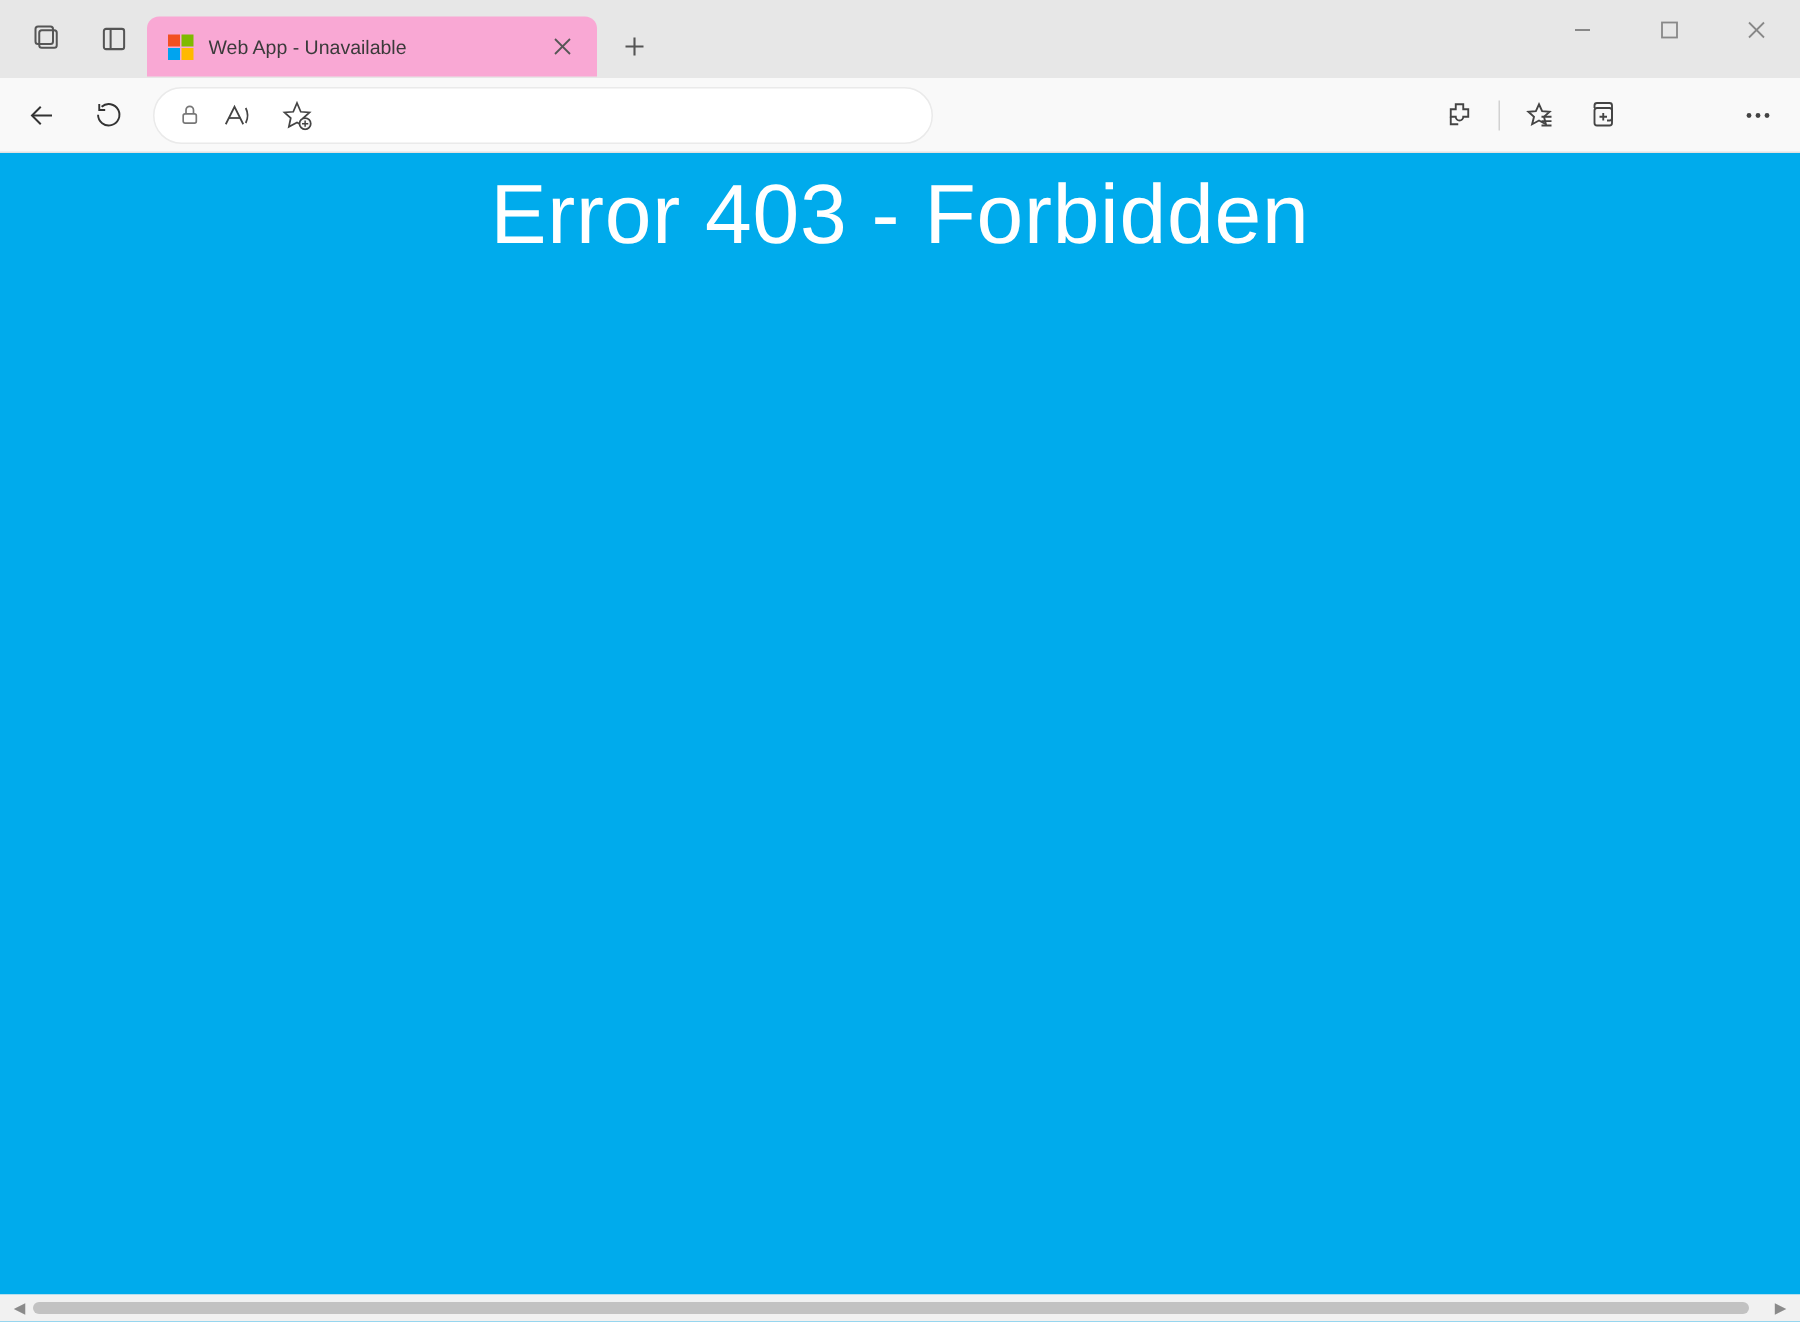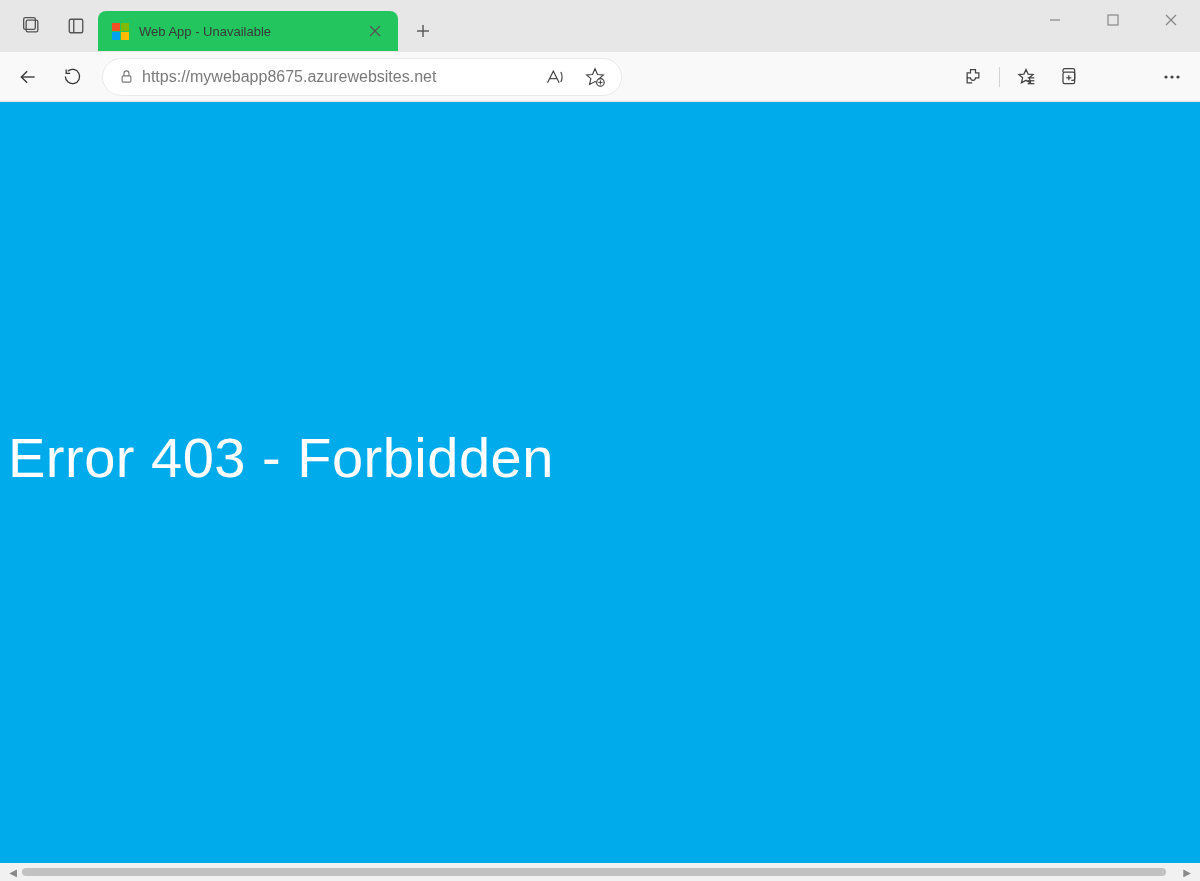--- a/index.html
+++ b/index.html
@@ -29,21 +29,21 @@
       width: 44px;
       height: 40px;
       display: flex;
       align-items: center;
       justify-content: center;
       color: #4b4b4b;
     }
     .tab {
       height: 40px;
       margin-top: 10px;
-      background: #22c55e;
+      background: #f9a8d4;
       border-radius: 8px 8px 0 0;
       display: flex;
       align-items: center;
       padding: 0 14px;
       width: 300px;
       gap: 10px;
       position: relative;
     }
     .tab-title {
       font-size: 13px;
@@ -166,21 +166,21 @@
       background: #d2d2d2;
       margin: 0 4px;
     }
     
     .content {
       flex: 1;
       background: #00abec;
       color: #ffffff;
       padding: 8px 8px;
       display: flex;
-      flex-direction: column;
+      flex-direction: row;
       justify-content: center;
       overflow: hidden;
     }
     .err-title {
       font-size: 56px;
       font-weight: 300;
       letter-spacing: 0.5px;
       margin-bottom: 50px;
     }
     .err-msg {
@@ -296,21 +296,20 @@
     </svg>
   </div>
 
   <div class="addr-bar">
     <span class="addr-lock">
       <svg width="15" height="17" viewBox="0 0 24 24" stroke="#777" stroke-width="1.8" fill="none">
         <rect x="5" y="11" width="14" height="10" rx="2"></rect>
         <path d="M8 11V7a4 4 0 0 1 8 0v4"></path>
       </svg>
     </span>
-    <div class="addr-text">https://mywebapp8675.azurewebsites.net</div>
     <div class="addr-right">
       <div class="addr-icon">
         <svg width="20" height="18" viewBox="0 0 24 20" stroke="#444" stroke-width="1.4" fill="none">
           <path d="M3 17 L10 3 L17 17"></path>
           <line x1="5.5" y1="12" x2="14.5" y2="12"></line>
           <path d="M19 4 q3 6 0 12"></path>
         </svg>
       </div>
       <div class="addr-icon">
         <svg width="20" height="20" viewBox="0 0 24 24" stroke="#444" stroke-width="1.4" fill="none">

